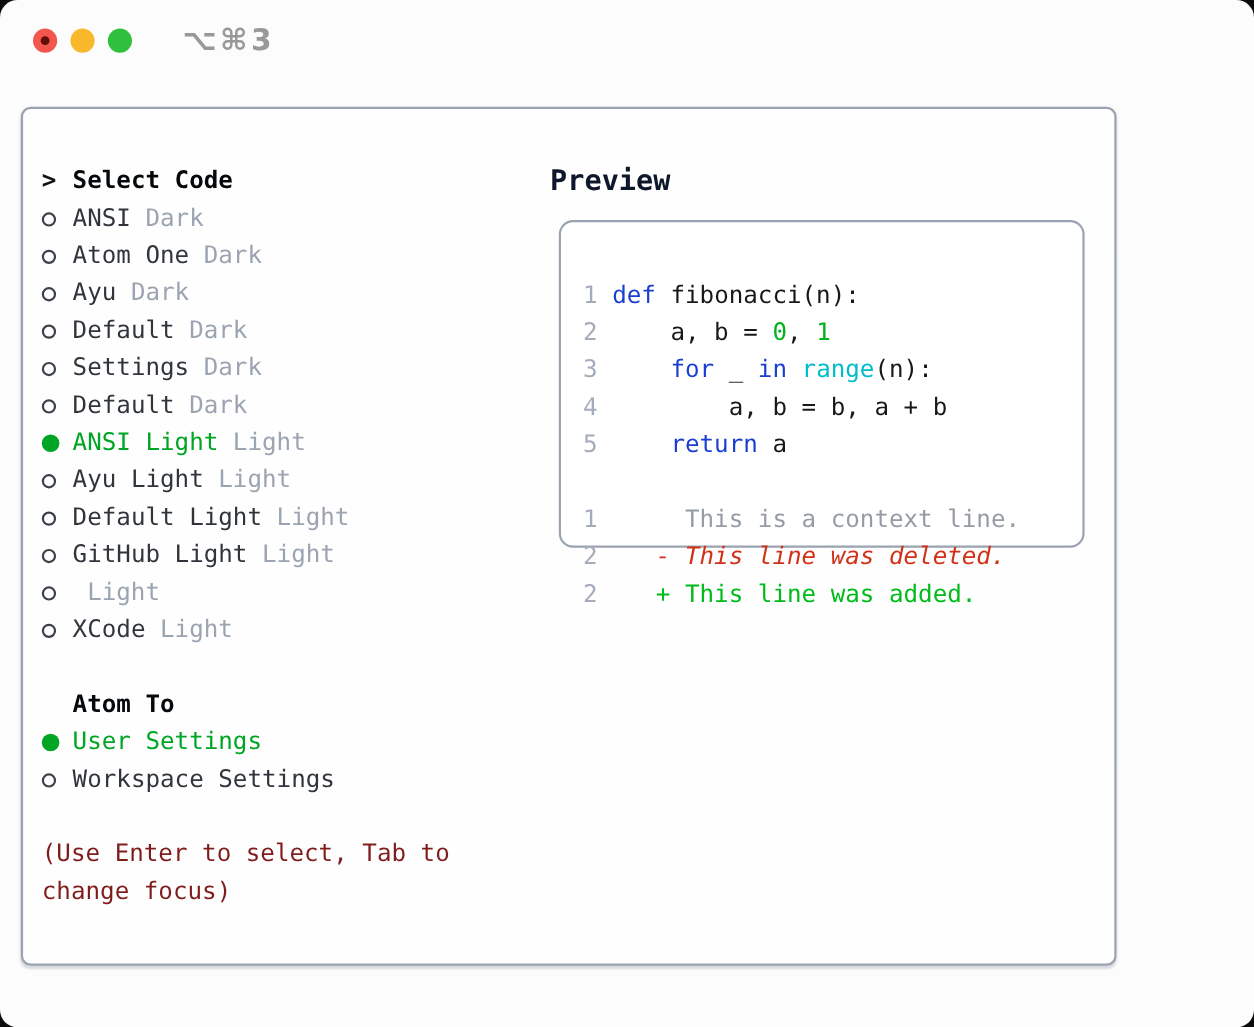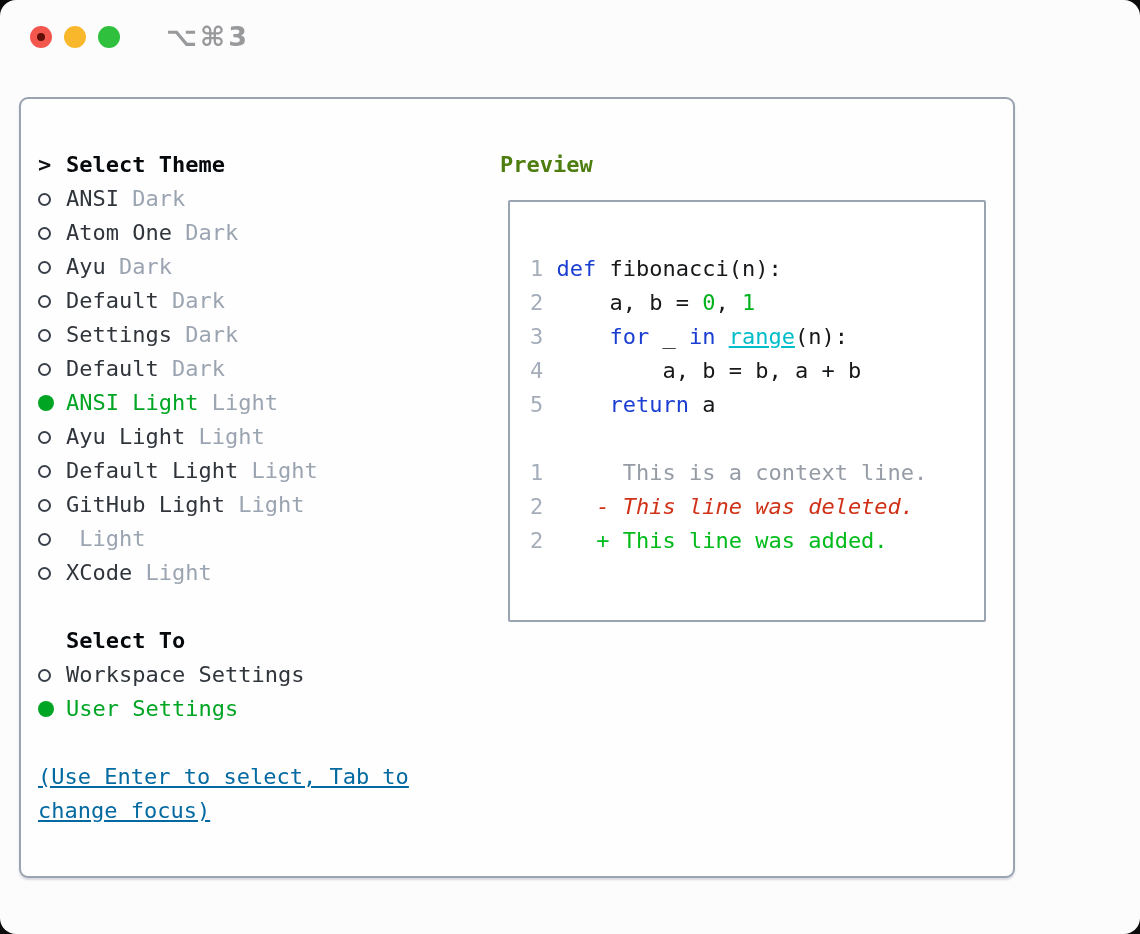--- a/index.html
+++ b/index.html
@@ -31,33 +31,33 @@
   .row{height:34px;display:flex;align-items:center;white-space:pre;}
   .bcol{flex:0 0 28px;width:28px;display:flex;align-items:center;}
   .bullet{width:13px;height:13px;box-sizing:border-box;border:2px solid #3a414b;border-radius:50%;}
   .item.selected .bullet{width:16px;height:16px;border:none;background:#00a524;}
   .item.selected .name{color:#00a524;}
   .cursor{font-weight:bold;color:#101215;}
   .hdr{font-weight:bold;color:#06090c;}
   .name{color:#30353c;}
   .suffix{color:#9ba4b1;margin-left:1ch;}
   .blank{height:34px;}
-  .hint{color:#0369a1;white-space:pre-line;text-decoration:underline;}
+  .hint{color:#7f1d1d;white-space:pre-line;}
   
-  .preview-hdr{position:absolute;left:500px;top:148px;height:34px;line-height:34px;font-size:22px;font-weight:bold;color:#4d7c0f;}
+  .preview-hdr{position:absolute;left:500px;top:148px;height:34px;line-height:34px;font-size:26px;font-weight:bold;color:#0f172a;}
   .preview-box{
-    position:absolute;left:508px;top:200px;width:478px;height:422px;
-    box-sizing:border-box;border:2px solid #9aa3b0;border-radius:2px;background:#ffffff;
+    position:absolute;left:508px;top:200px;width:478px;height:298px;
+    box-sizing:border-box;border:2px solid #9aa3b0;border-radius:13px;background:#ffffff;
   }
   .code{position:absolute;left:20px;top:50px;font-size:22px;line-height:34px;white-space:pre;}
   .code-line{height:34px;}
   .lineno{display:inline-block;width:2ch;color:#a4adb9;}
   .tok-kw{color:#1a3ed2;}
   .tok-lit{color:#00b31d;}
-  .tok-fn{color:#00bdc9;text-decoration:underline;}
+  .tok-fn{color:#00bdc9;}
   .tok-pl{color:#17181a;}
   .tok-ctx{color:#959ca6;text-align:center;}
   .tok-del{color:#d03218;font-style:italic;}
   .tok-add{color:#00bb1a;}
 </style>
 </head>
 <body>
 
 <div class="window">
 
@@ -66,21 +66,21 @@
     <div class="light yellow"></div>
     <div class="light green"></div>
   </div>
   <div class="shortcut">⌥⌘3</div>
 
   <div class="panel"></div>
 
   <div class="left-col">
     <div class="row">
       <span class="bcol cursor">&gt;</span>
-      <span class="hdr">Select Theme</span>
+      <span class="hdr">Select Code</span>
     </div>
 
     <div id="theme-list">
         <div class="row item"><span class="bcol"><span class="bullet"></span></span><span class="name">ANSI</span><span class="suffix">Dark</span></div>
         <div class="row item"><span class="bcol"><span class="bullet"></span></span><span class="name">Atom One</span><span class="suffix">Dark</span></div>
         <div class="row item"><span class="bcol"><span class="bullet"></span></span><span class="name">Ayu</span><span class="suffix">Dark</span></div>
         <div class="row item"><span class="bcol"><span class="bullet"></span></span><span class="name">Default</span><span class="suffix">Dark</span></div>
         <div class="row item"><span class="bcol"><span class="bullet"></span></span><span class="name">Settings</span><span class="suffix">Dark</span></div>
         <div class="row item"><span class="bcol"><span class="bullet"></span></span><span class="name">Default</span><span class="suffix">Dark</span></div>
         <div class="row item selected"><span class="bcol"><span class="bullet"></span></span><span class="name">ANSI Light</span><span class="suffix">Light</span></div>
@@ -88,26 +88,26 @@
         <div class="row item"><span class="bcol"><span class="bullet"></span></span><span class="name">Default Light</span><span class="suffix">Light</span></div>
         <div class="row item"><span class="bcol"><span class="bullet"></span></span><span class="name">GitHub Light</span><span class="suffix">Light</span></div>
         <div class="row item"><span class="bcol"><span class="bullet"></span></span><span class="suffix">Light</span></div>
         <div class="row item"><span class="bcol"><span class="bullet"></span></span><span class="name">XCode</span><span class="suffix">Light</span></div>
       </div>
 
     <div class="blank"></div>
 
     <div class="row">
       <span class="bcol"></span>
-      <span class="hdr">Select To</span>
+      <span class="hdr">Atom To</span>
     </div>
 
     <div id="apply-list">
+        <div class="row item selected"><span class="bcol"><span class="bullet"></span></span><span class="name">User Settings</span></div>
         <div class="row item"><span class="bcol"><span class="bullet"></span></span><span class="name">Workspace Settings</span></div>
-        <div class="row item selected"><span class="bcol"><span class="bullet"></span></span><span class="name">User Settings</span></div>
       </div>
 
     <div class="blank"></div>
 
     <div class="hint">(Use Enter to select, Tab to
 change focus)</div>
   </div>
 
   <div class="preview-hdr">Preview</div>
 

